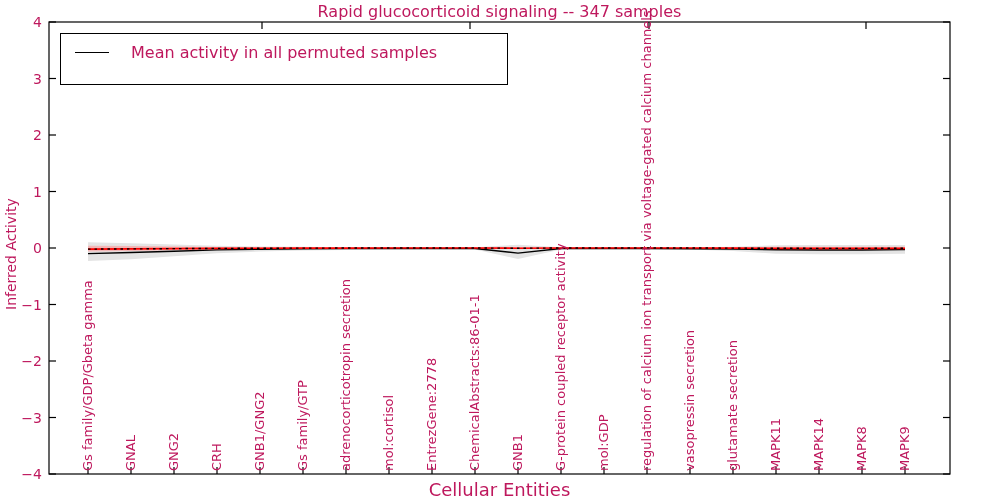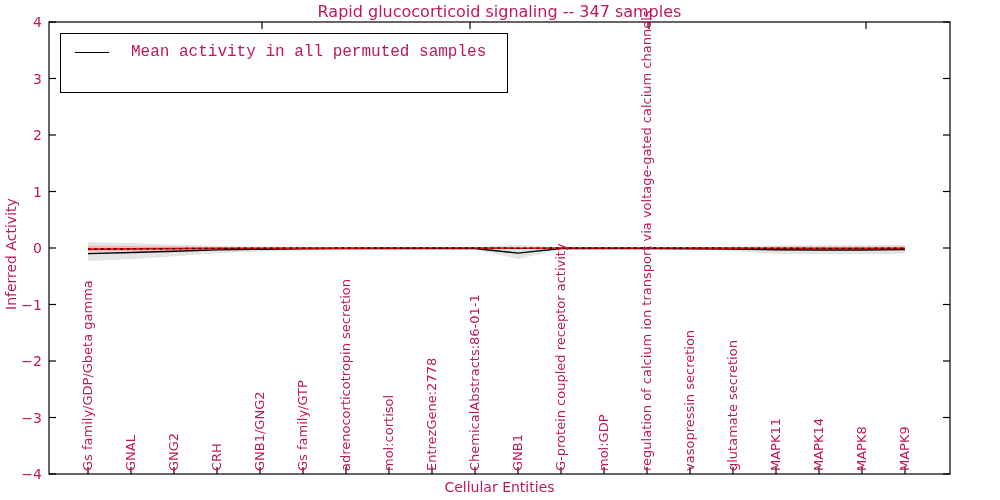--- a/index.html
+++ b/index.html
@@ -7,39 +7,38 @@
     position:relative;width:1000px;height:500px;background:#ffffff;
     font-family:"DejaVu Sans",sans-serif;color:#be185d;overflow:hidden;
   }
   #plot-svg{position:absolute;left:0;top:0;}
   .title{
     position:absolute;left:49px;top:2px;width:901px;text-align:center;
     font-size:16px;white-space:nowrap;
   }
   .xlabel{
     position:absolute;left:49px;top:479px;width:901px;text-align:center;
-    font-size:14px;
+    font-size:18px;
   }
   .ylabel{
     position:absolute;left:3px;top:310px;font-size:14px;white-space:nowrap;
     transform:rotate(-90deg);transform-origin:0 0;
   }
   .ytick-label{
     position:absolute;left:0;width:42px;text-align:right;font-size:14px;
     height:18px;line-height:18px;
   }
   .xtick-label{
     position:absolute;bottom:29px;font-size:13px;line-height:14px;
     white-space:nowrap;transform:rotate(-90deg);transform-origin:0 100%;
   }
   .legend{
-    position:absolute;left:60px;top:33px;width:448px;height:60px;
+    position:absolute;left:60px;top:33px;width:448px;height:52px;
     border:1.2px solid #000;background:#fff;box-sizing:border-box;
     padding:6px 12px 0 14px;
-    font-family:Liberation Mono, monospace;
   }
   .legend-row{display:flex;align-items:center;height:24px;}
   .legend-swatch{
     display:inline-block;width:34px;height:0;border-top:1.7px solid #000;
     margin-right:22px;flex:0 0 auto;
   }
   .legend-text{font-size:16px;white-space:nowrap;}
 </style>
 </head>
 <body>

